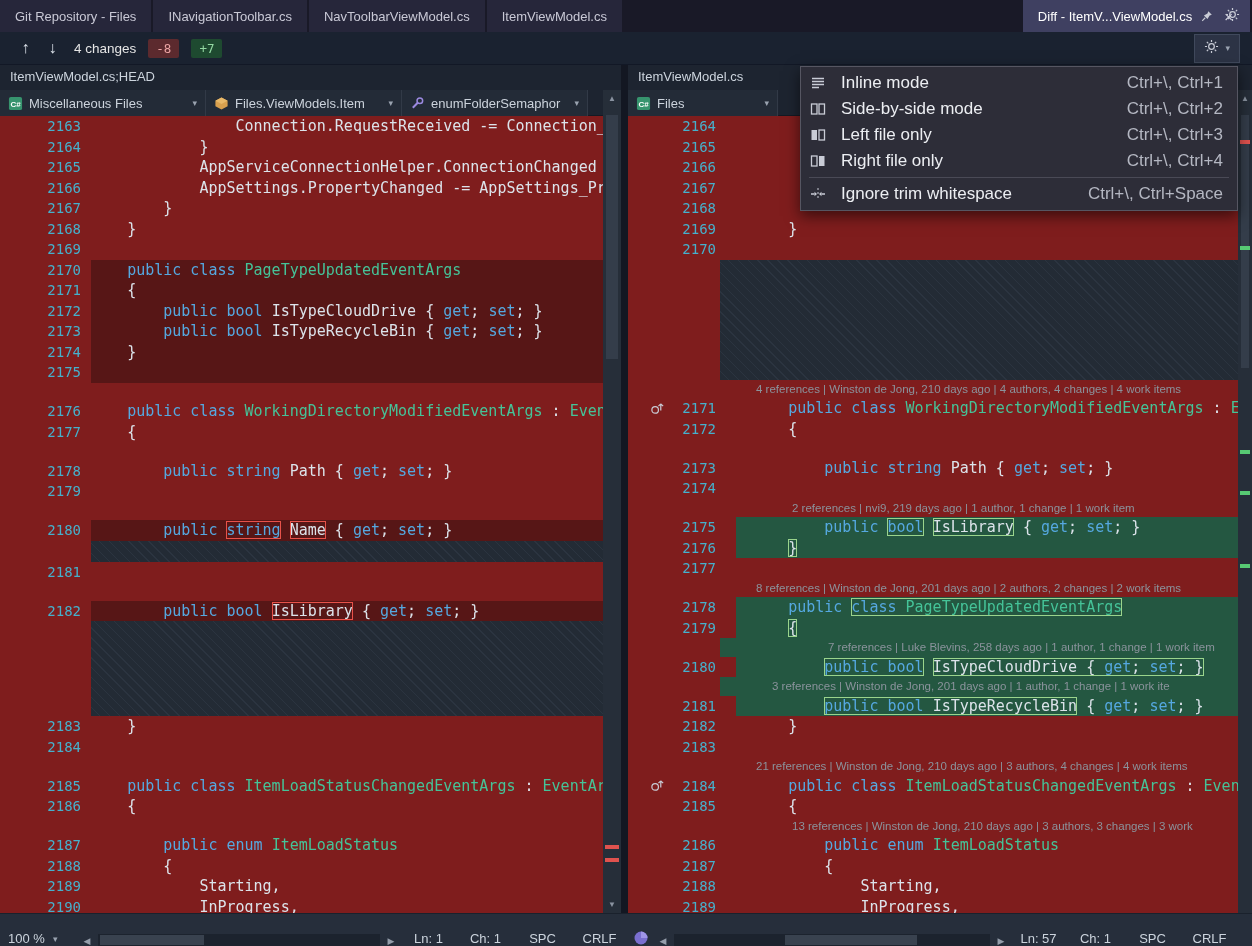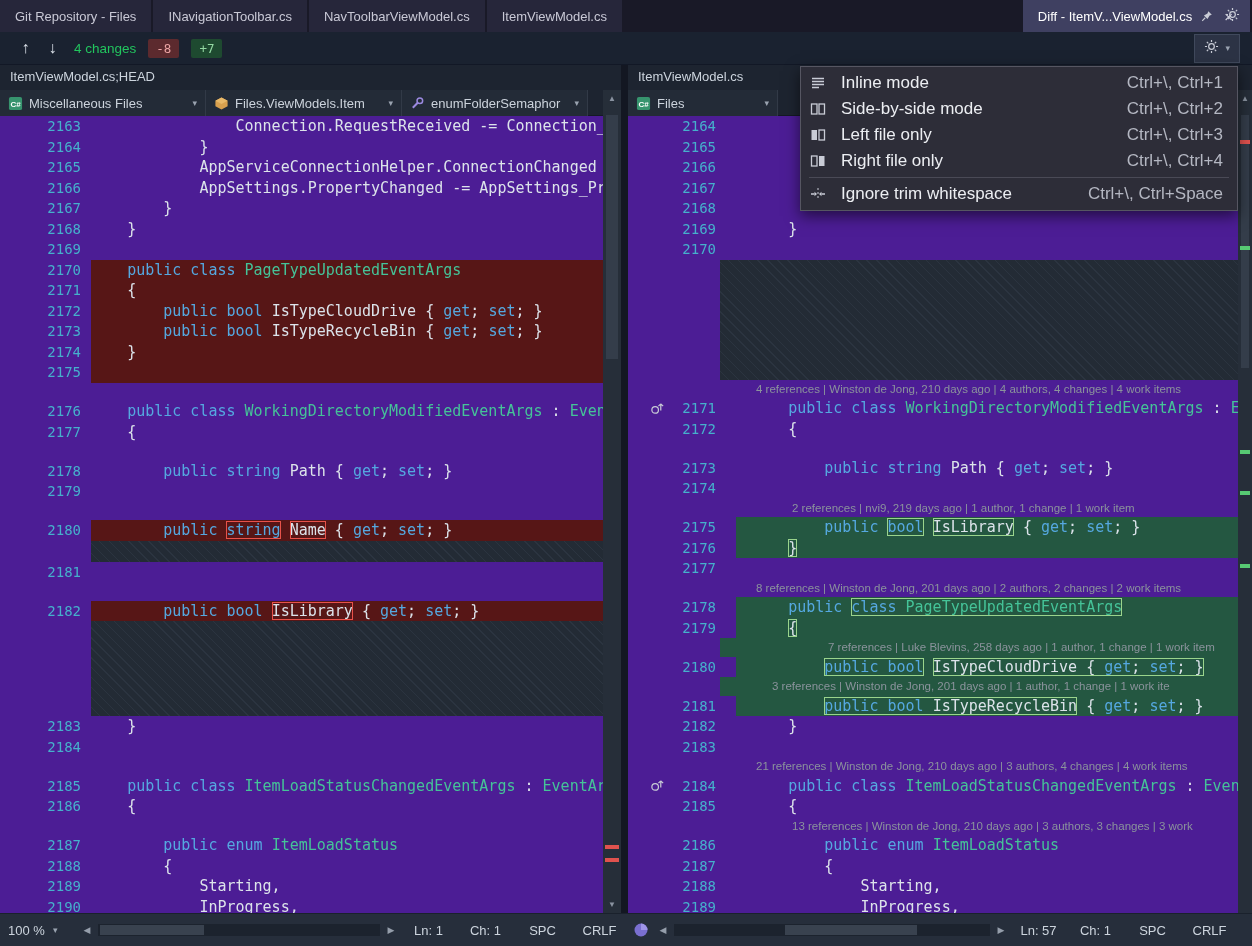--- a/index.html
+++ b/index.html
@@ -10,21 +10,21 @@
   .tabbar { position:absolute; top:0; left:0; right:0; height:32px; background:#191927; display:flex; align-items:stretch; }
   .tab { display:flex; align-items:center; gap:8px; padding:0 15px; background:#26263a; color:#c9c9d6; font-size:13px; margin-right:2px; cursor:pointer; white-space:nowrap; }
   .tab.active { background:#3f4061; color:#ffffff; margin-left:auto; }
   .tab-close { font-size:15px; color:#d5d5e2; padding:0 2px; }
   .tab-ic { display:inline-flex; align-items:center; }
   .win-gear { position:absolute; right:4px; top:0; height:32px; display:flex; align-items:center; padding:0 8px; }
 
   
   .toolbar { position:absolute; top:32px; left:0; right:0; height:33px; background:#1a2230; display:flex; align-items:center; padding:0 12px; border-bottom:1px solid #121826; }
   .nav-arrow { font-size:16px; color:#dce2ea; width:27px; text-align:center; cursor:pointer; }
-  .changes-label { font-size:13.5px; color:#22c55e; margin:0 12px 0 8px; }
+  .changes-label { font-size:13.5px; color:#e5e5e5; margin:0 12px 0 8px; }
   .badge { font-family:"DejaVu Sans Mono",monospace; font-size:12.5px; padding:2px 8px; border-radius:2px; margin-right:12px; }
   .badge.removed { background:var(--removed-badge-bg,#5c2a2e); color:#eba3a3; }
   .badge.added { background:var(--added-badge-bg,#1e4a30); color:#93d9a2; }
   .toolbar-right { margin-left:auto; display:flex; align-items:center; }
   .gear-btn { display:flex; align-items:center; gap:6px; padding:4px 9px; background:#2c3345; border:1px solid #40495c; cursor:pointer; }
   .caret { font-size:9px; color:#9aa3b0; }
 
   
   .subheader { position:absolute; top:65px; left:0; right:0; height:25px; background:#1d2430; }
   .pane-title { position:absolute; top:69px; font-size:13px; color:#ccd4dd; }
@@ -36,21 +36,21 @@
   .navbar.right { left:628px; }
   .navitem { display:flex; align-items:center; gap:6px; padding:0 8px; font-size:13px; color:#ccd3dc; background:#232b37; border-right:1px solid #323a47; overflow:hidden; cursor:pointer; }
   .navbar.left .navitem:nth-child(1){ width:206px; }
   .navbar.left .navitem:nth-child(2){ width:196px; }
   .navbar.left .navitem:nth-child(3){ width:186px; }
   .navbar.right .navitem { width:150px; }
   .nav-label { white-space:nowrap; overflow:hidden; flex:1; }
   .nav-ic { display:inline-flex; flex:none; }
 
   
-  .editor { position:absolute; top:116px; bottom:33px; overflow:hidden; background:#4c1d95; font-family:"DejaVu Sans Mono",monospace; font-size:15px; }
+  .editor { position:absolute; top:116px; bottom:33px; overflow:hidden; background:#7f1d1d; font-family:"DejaVu Sans Mono",monospace; font-size:15px; }
   #editor-left { left:0; width:603px; }
   #editor-right { left:628px; width:610px; }
   .row { display:flex; height:20.5px; line-height:20.5px; white-space:pre; }
   .row.lens, .row.gap { height:18.5px; line-height:18.5px; }
   .gutter { flex:none; display:flex; align-items:center; }
   #editor-left .gutter { width:91px; }
   #editor-right .gutter { width:92px; }
   .num { flex:1; text-align:right; padding-right:10px; color:var(--line-number,#46b0cc); font-size:14px; }
   .gslot { width:26px; flex:none; display:inline-flex; justify-content:center; align-items:center; }
   .barslot { width:10px; flex:none; display:flex; }
@@ -82,21 +82,21 @@
 
   
   .menu { position:absolute; left:800px; top:66px; width:438px; background:#2d2d38; border:1px solid #565662; box-shadow:0 5px 14px rgba(0,0,0,.55); z-index:50; padding:3px 0; }
   .menu-item { display:flex; align-items:center; height:26px; padding:0 14px 0 9px; font-size:17px; color:#eceef2; cursor:pointer; }
   .mi-icon { width:20px; margin-right:11px; display:inline-flex; }
   .mi-shortcut { margin-left:auto; color:#b4b7c2; }
   .menu-sep { height:1px; background:#4a4a56; margin:3px 8px; }
 
   
   .statusbar { position:absolute; bottom:0; left:0; right:0; height:33px; background:#262e3b; border-top:1px solid #1a212c; display:flex; font-size:13px; color:#ccd4dd; }
-  .sb-half { display:flex; align-items:center; }
+  .sb-half { display:flex; align-items:flex-end; }
   .sb-half.left { width:628px; }
   .sb-half.right { width:610px; }
   .zoom { width:78px; padding:0 8px; display:flex; align-items:center; gap:8px; cursor:pointer; }
   .h-arrow { width:18px; text-align:center; font-size:9px; color:#959eab; cursor:pointer; }
   .htrack { flex:1; height:12px; background:#1c232e; position:relative; margin:0 2px; }
   .hthumb { position:absolute; top:1px; bottom:1px; background:#39424f; }
   .sb-field { width:57px; text-align:center; flex:none; }
   .files-ic { width:26px; display:inline-flex; justify-content:center; }
 </style>
 </head>

